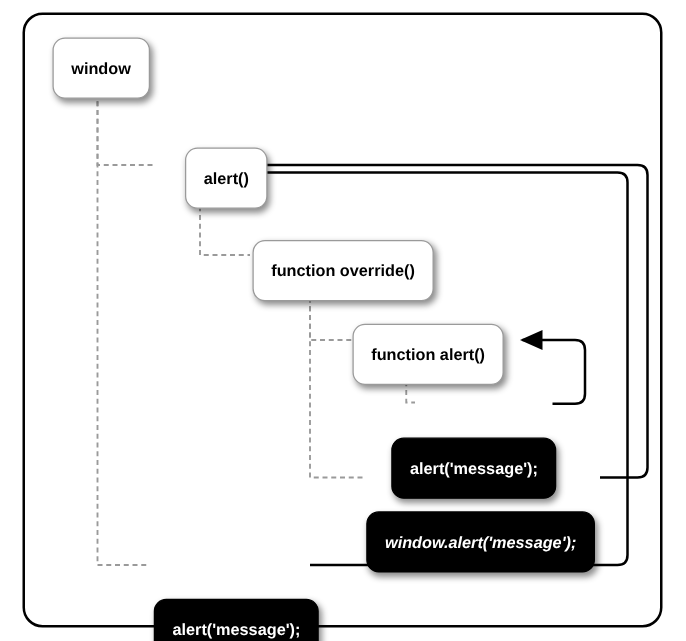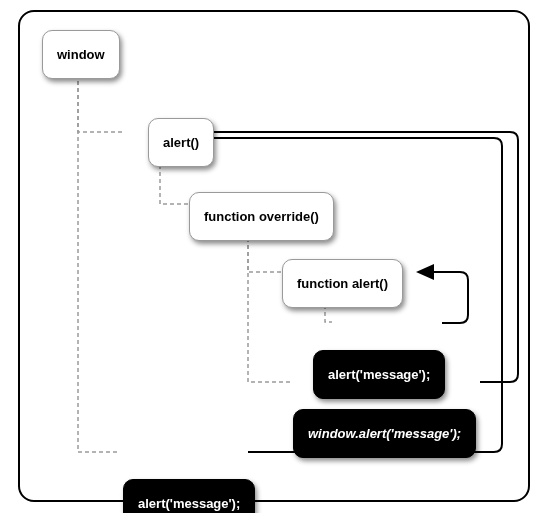--- a/index.html
+++ b/index.html
@@ -85,21 +85,21 @@
       <path d="M460 370 H 490 Q498 370 498 362 V 128 Q498 120 490 120 H 176" marker-end="url(#arrow)"></path>
 
       <path d="M228 440 H 474 Q482 440 482 432 V 134 Q482 126 474 126 H 176" marker-end="url(#arrow)"></path>
     </g>
   </svg>
 
   <div class="node light" style="left:22px;  top:18px;">window</div>
 
   <div class="node light" style="left:108px; top:106px;margin-left:20px;">alert()</div>
 
-  <div class="node light" style="left:169px; top:180px;text-align:right;">function override()</div>
+  <div class="node light" style="left:182px; top:180px;text-align:right;">function override()</div>
 
   <div class="node light" style="left:262px; top:247px;">function alert()</div>
 
   <div class="node dark" style="left:293px; top:298px;">alert('message');</div>
 
   <div class="node dark" style="left:273px; top:357px;font-style:italic;">window.alert('message');</div>
 
   <div class="node dark" style="left:103px; top:427px;">alert('message');</div>
 
 </div>

